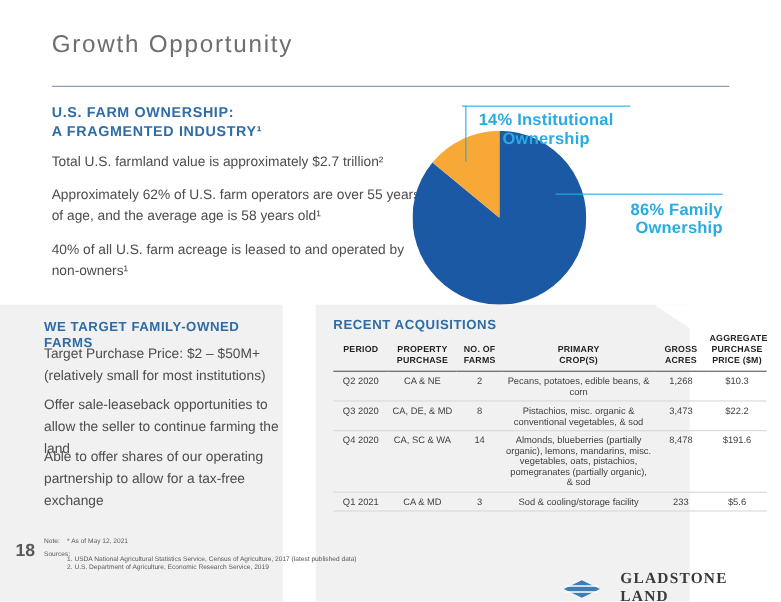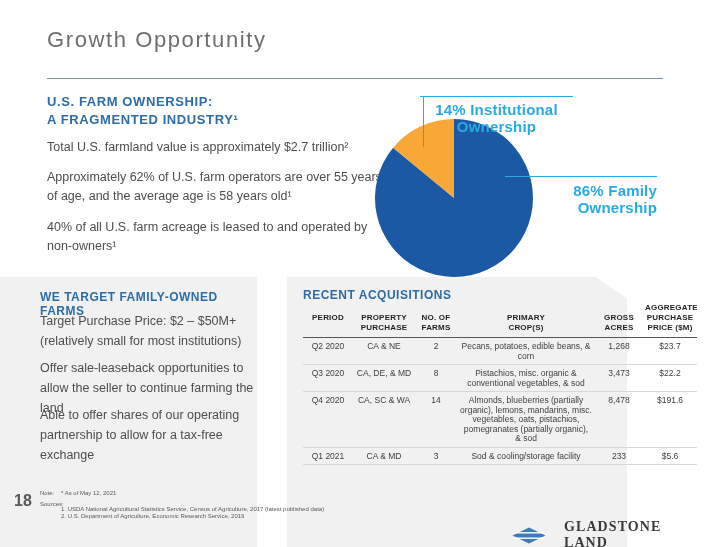--- a/index.html
+++ b/index.html
@@ -138,21 +138,21 @@
 PRICE ($M)</th>
         </tr>
       </thead>
       <tbody>
         <tr>
           <td>Q2 2020</td>
           <td>CA &amp; NE</td>
           <td>2</td>
           <td>Pecans, potatoes, edible beans, &amp; corn</td>
           <td>1,268</td>
-          <td>$23.7</td>
+          <td>$10.3</td>
         </tr>
         <tr>
           <td>Q3 2020</td>
           <td>CA, DE, &amp; MD</td>
           <td>8</td>
           <td>Pistachios, misc. organic &amp; conventional vegetables, &amp; sod</td>
           <td>3,473</td>
           <td>$22.2</td>
         </tr>
         <tr>

